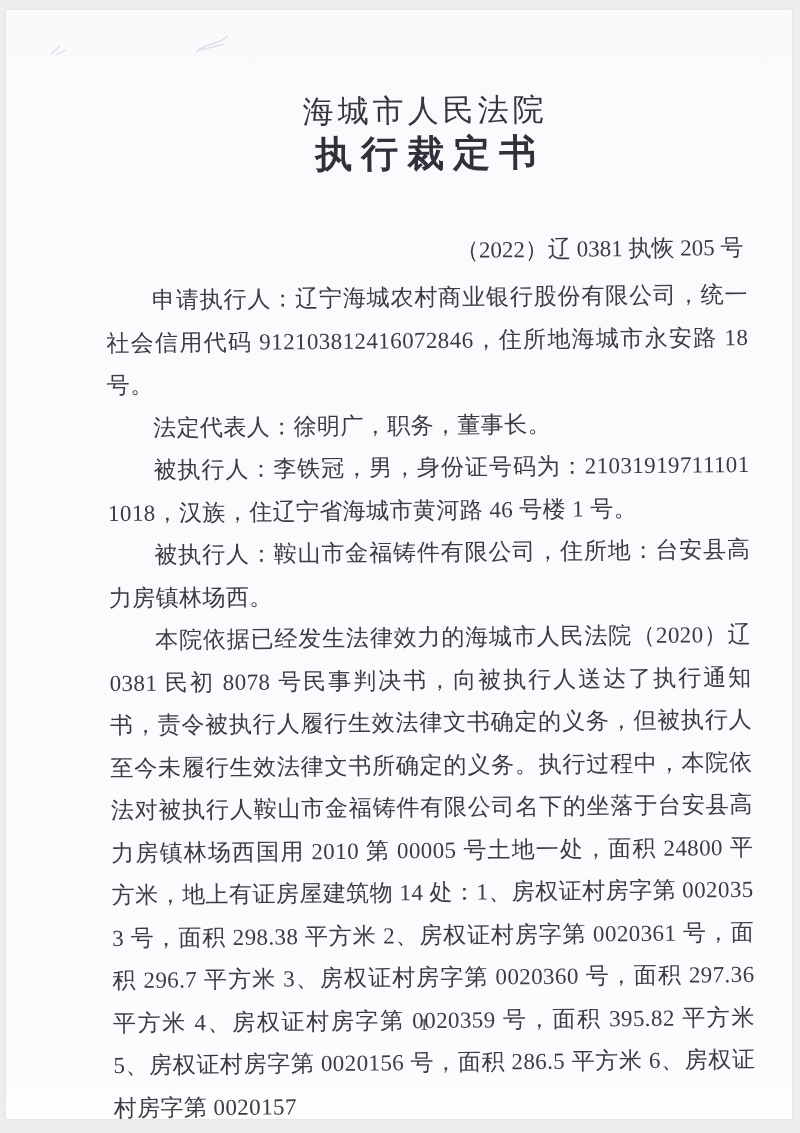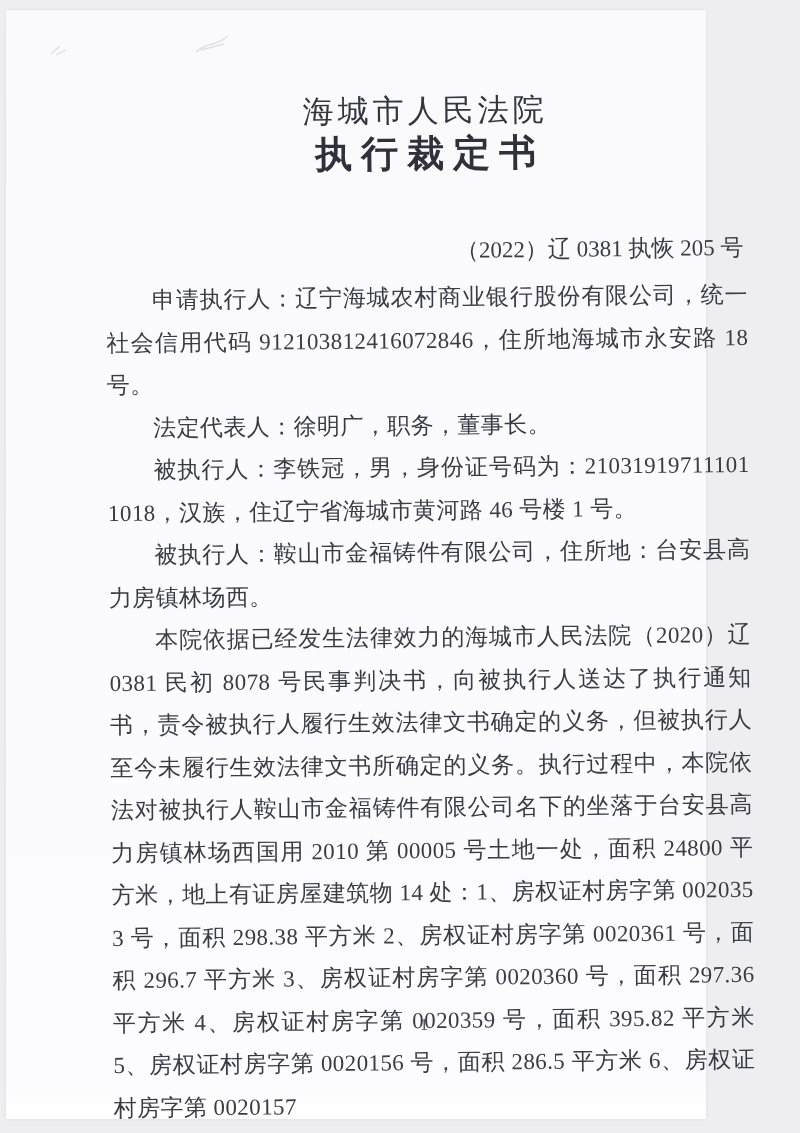--- a/index.html
+++ b/index.html
@@ -8,21 +8,21 @@
     width: 800px;
     height: 1133px;
     overflow: hidden;
     background: #eeeef0;
     font-family: "Liberation Serif", "DejaVu Serif", serif;
   }
   .paper {
     position: absolute;
     left: 6px;
     top: 10px;
-    width: 700px;
+    width: 786px;
     height: 1109px;
     background: linear-gradient(180deg, #fafafd 0%, #fbfbfe 60%, #fcfcfe 97%, #ffffff 100%);
     box-shadow: 0 0 3px rgba(0,0,0,0.08);
   }
   .scan-artifact {
     position: absolute;
     left: 40px;
     top: 14px;
     opacity: 0.55;
   }

